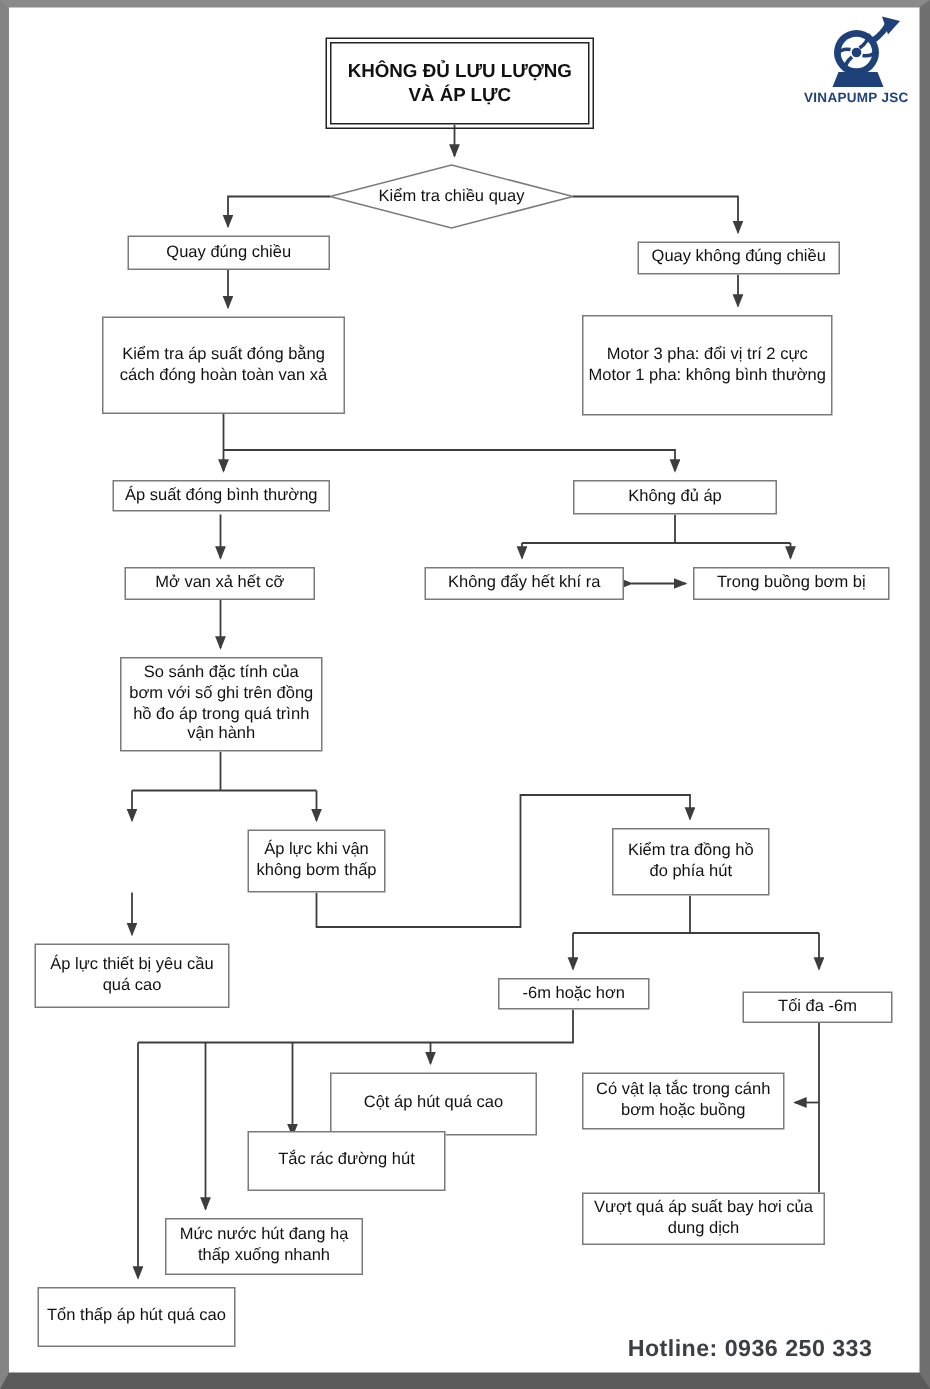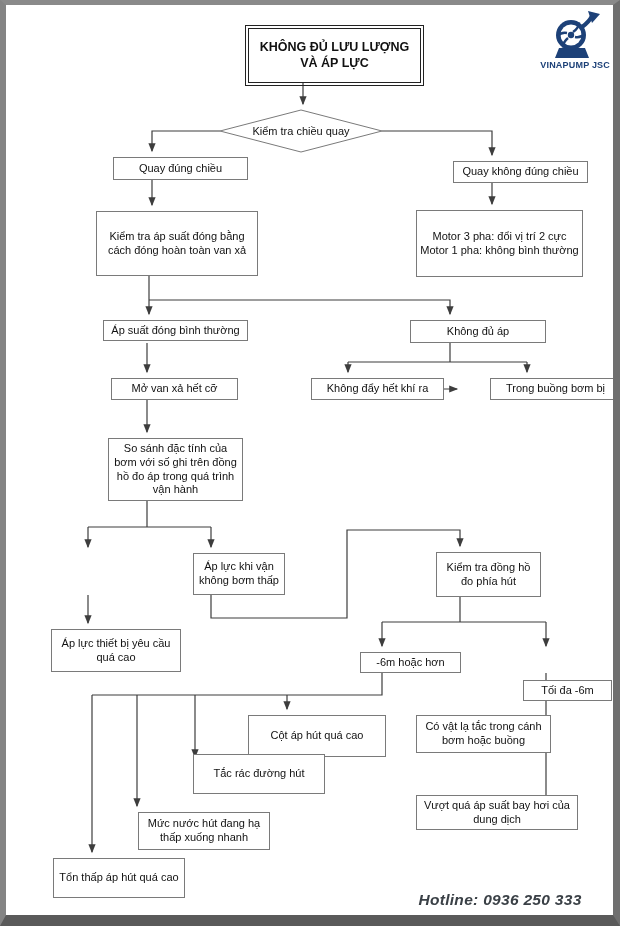--- a/index.html
+++ b/index.html
@@ -12,38 +12,37 @@
     position:absolute;inset:0;pointer-events:none;z-index:50;
     border-top:5px solid #8a8a8a;border-left:6px solid #848484;
     border-right:7px solid #6f6f6f;border-bottom:11px solid #5a5a5a;
   }
   svg.connectors{position:absolute;left:0;top:0;width:620px;height:926px;z-index:1;}
   .node{
     position:absolute;z-index:2;background:#fff;border:1px solid #7a7a7a;
     display:flex;align-items:center;justify-content:center;text-align:center;
     font-size:11px;line-height:1.25;white-space:pre-line;box-sizing:border-box;
     padding:1px 3px;
-    margin-left:28px;
   }
   .node.title{
     border:1px solid #222;outline:1px solid #222;outline-offset:2px;
     font-weight:bold;font-size:12.5px;z-index:3;
   }
   .diamond-label{
     position:absolute;z-index:2;background:transparent;border:none;
     display:flex;align-items:center;justify-content:center;text-align:center;
     font-size:11px;
   }
   .logo-icon{position:absolute;z-index:4;}
   .logo-text{
     position:absolute;z-index:4;font-weight:bold;font-size:9px;letter-spacing:0.2px;
-    color:#1d4178;text-align:right;
+    color:#1d4178;text-align:left;
   }
   .hotline{
-    position:absolute;z-index:4;font-weight:bold;font-style:italic;font-size:15.5px;
+    position:absolute;z-index:4;font-weight:bold;font-size:15.5px;
     color:#3a4046;text-align:center;letter-spacing:0.3px;
   }
 </style>
 </head>
 <body>
 
 <div class="page">
 
   <svg class="connectors" viewBox="0 0 620 926" xmlns="http://www.w3.org/2000/svg">
     <defs>
@@ -128,21 +127,21 @@
 
 
   <div class="node" style="left:165px;top:553px;width:92px;height:42px">Áp lực khi vận không bơm thấp</div>
 
   <div class="node" style="left:408px;top:552px;width:105px;height:45px">Kiểm tra đồng hồ đo phía hút</div>
 
   <div class="node" style="left:23px;top:629px;width:130px;height:43px">Áp lực thiết bị yêu cầu quá cao</div>
 
   <div class="node" style="left:332px;top:652px;width:101px;height:21px">-6m hoặc hơn</div>
 
-  <div class="node" style="left:495px;top:680px;width:89px;height:21px">Tối đa -6m</div>
+  <div class="node" style="left:495px;top:661px;width:100px;height:21px">Tối đa -6m</div>
 
   <div class="node" style="left:220px;top:715px;width:138px;height:42px">Cột áp hút quá cao</div>
 
   <div class="node" style="left:388px;top:715px;width:135px;height:38px">Có vật lạ tắc trong cánh bơm hoặc buồng</div>
 
   <div class="node" style="left:165px;top:754px;width:132px;height:40px">Tắc rác đường hút</div>
 
   <div class="node" style="left:388px;top:795px;width:162px;height:35px">Vượt quá áp suất bay hơi của dung dịch</div>
 
   <div class="node" style="left:110px;top:812px;width:132px;height:38px">Mức nước hút đang hạ thấp xuống nhanh</div>

